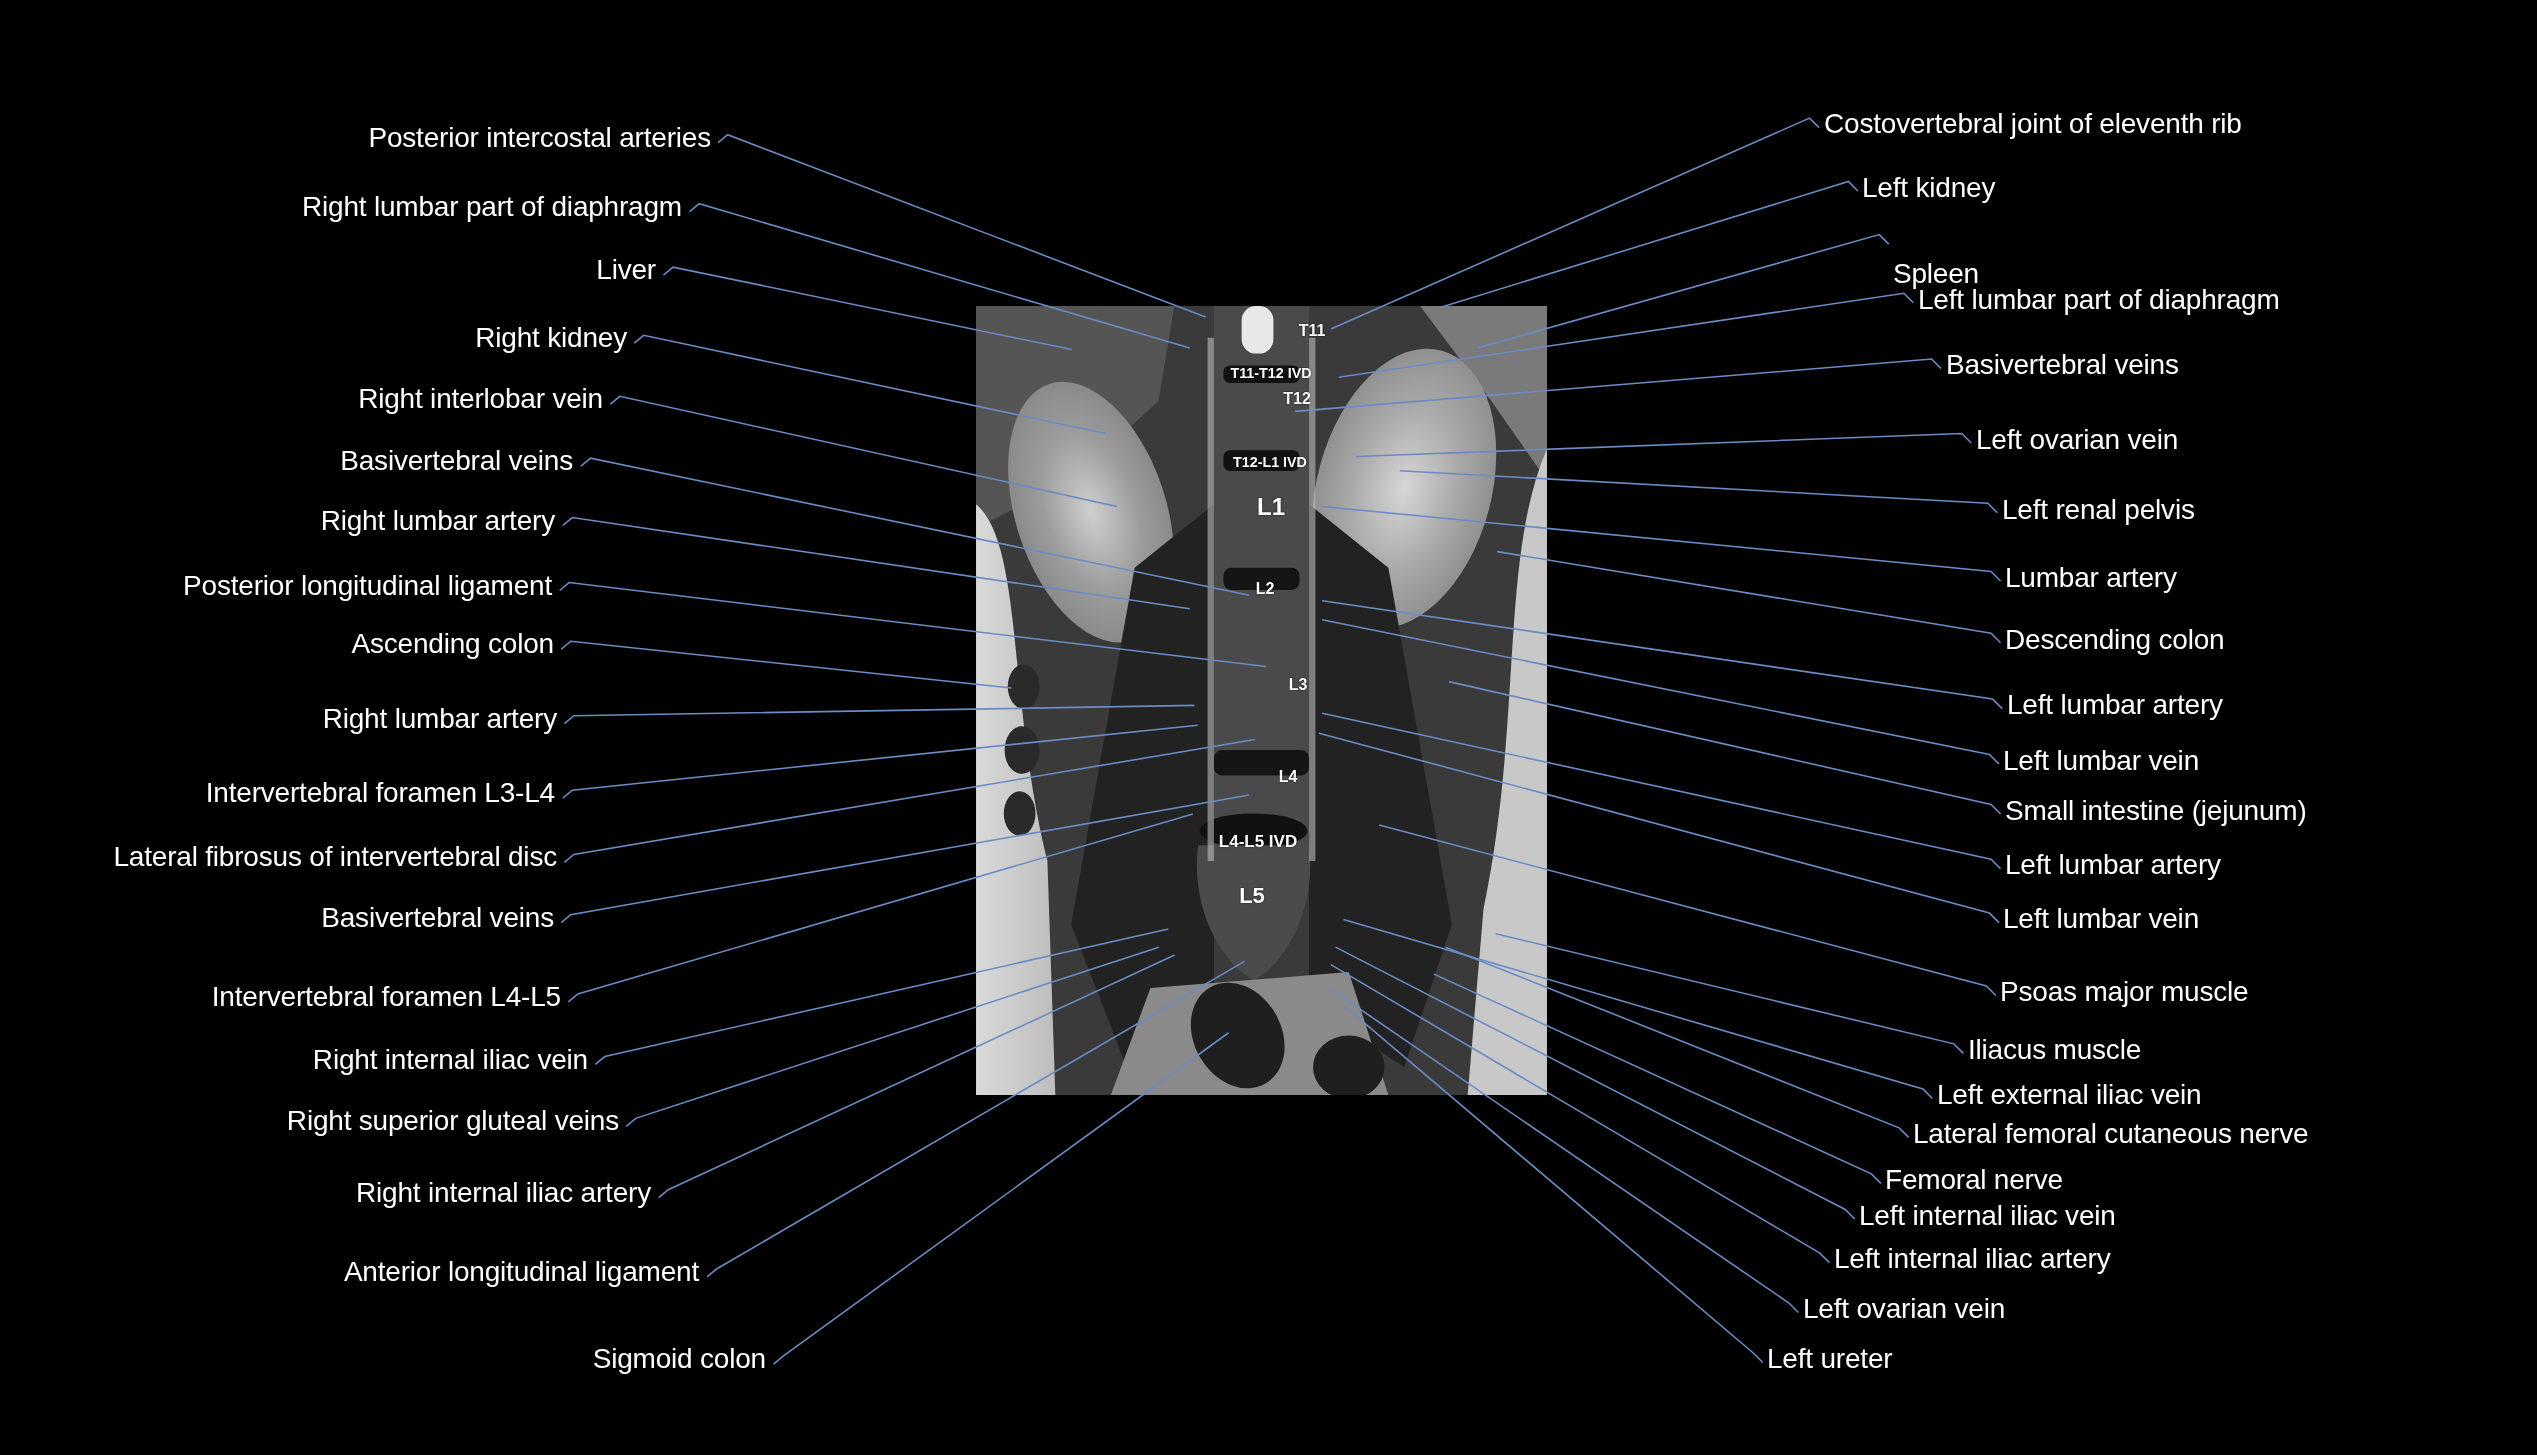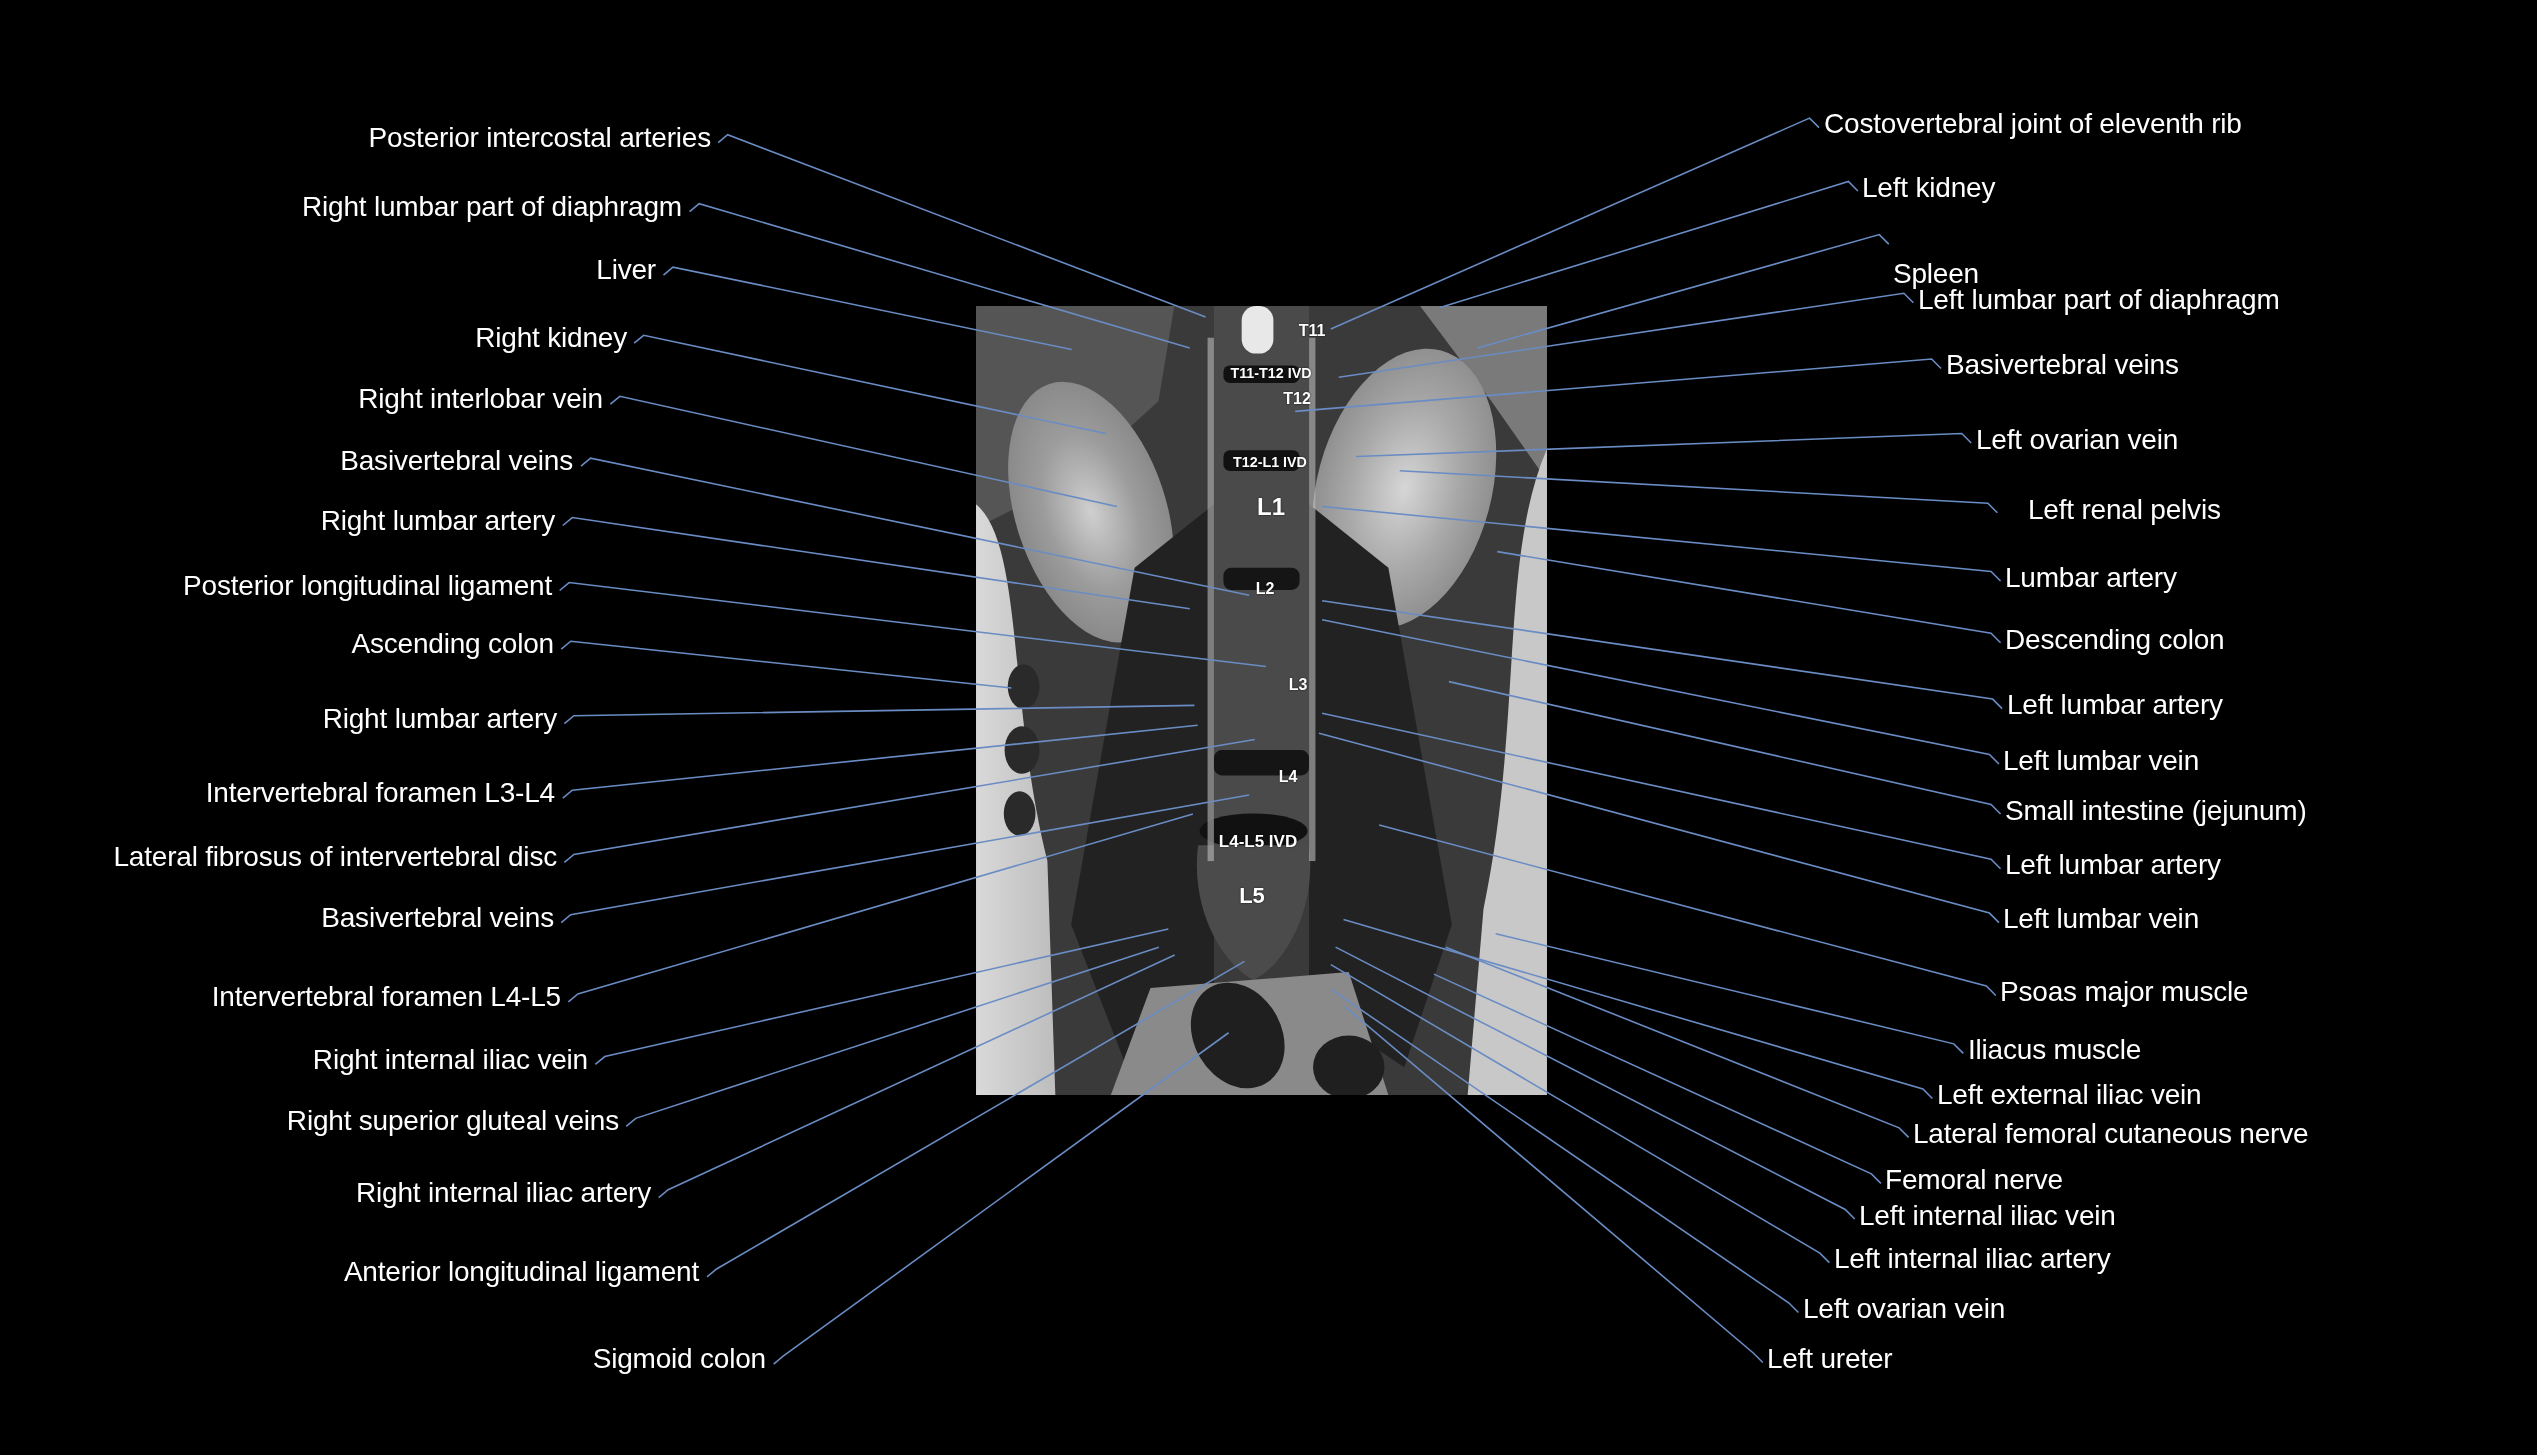--- a/index.html
+++ b/index.html
@@ -161,21 +161,21 @@
       <div class="label left" style="right: 1839px; top: 1272px;">Anterior longitudinal ligament</div>
       <div class="label left" style="right: 1772px; top: 1359px;">Sigmoid colon</div>
     </div>
   <div id="right-labels">
       <div class="label right" style="left: 1824px; top: 124px;">Costovertebral joint of eleventh rib</div>
       <div class="label right" style="left: 1862px; top: 188px;">Left kidney</div>
       <div class="label right" style="left: 1893px; top: 226px; margin-top: 48px;">Spleen</div>
       <div class="label right" style="left: 1918px; top: 300px;">Left lumbar part of diaphragm</div>
       <div class="label right" style="left: 1946px; top: 365px;">Basivertebral veins</div>
       <div class="label right" style="left: 1976px; top: 440px;">Left ovarian vein</div>
-      <div class="label right" style="left: 2002px; top: 510px; margin-left: 26px;">Left renal pelvis</div>
+      <div class="label right" style="left: 2002px; top: 510px;">Left renal pelvis</div>
       <div class="label right" style="left: 2005px; top: 578px;">Lumbar artery</div>
       <div class="label right" style="left: 2005px; top: 640px;">Descending colon</div>
       <div class="label right" style="left: 2007px; top: 705px;">Left lumbar artery</div>
       <div class="label right" style="left: 2003px; top: 761px;">Left lumbar vein</div>
       <div class="label right" style="left: 2005px; top: 811px;">Small intestine (jejunum)</div>
       <div class="label right" style="left: 2005px; top: 865px;">Left lumbar artery</div>
       <div class="label right" style="left: 2003px; top: 919px;">Left lumbar vein</div>
       <div class="label right" style="left: 2000px; top: 992px;">Psoas major muscle</div>
       <div class="label right" style="left: 1968px; top: 1050px;">Iliacus muscle</div>
       <div class="label right" style="left: 1937px; top: 1095px;">Left external iliac vein</div>

